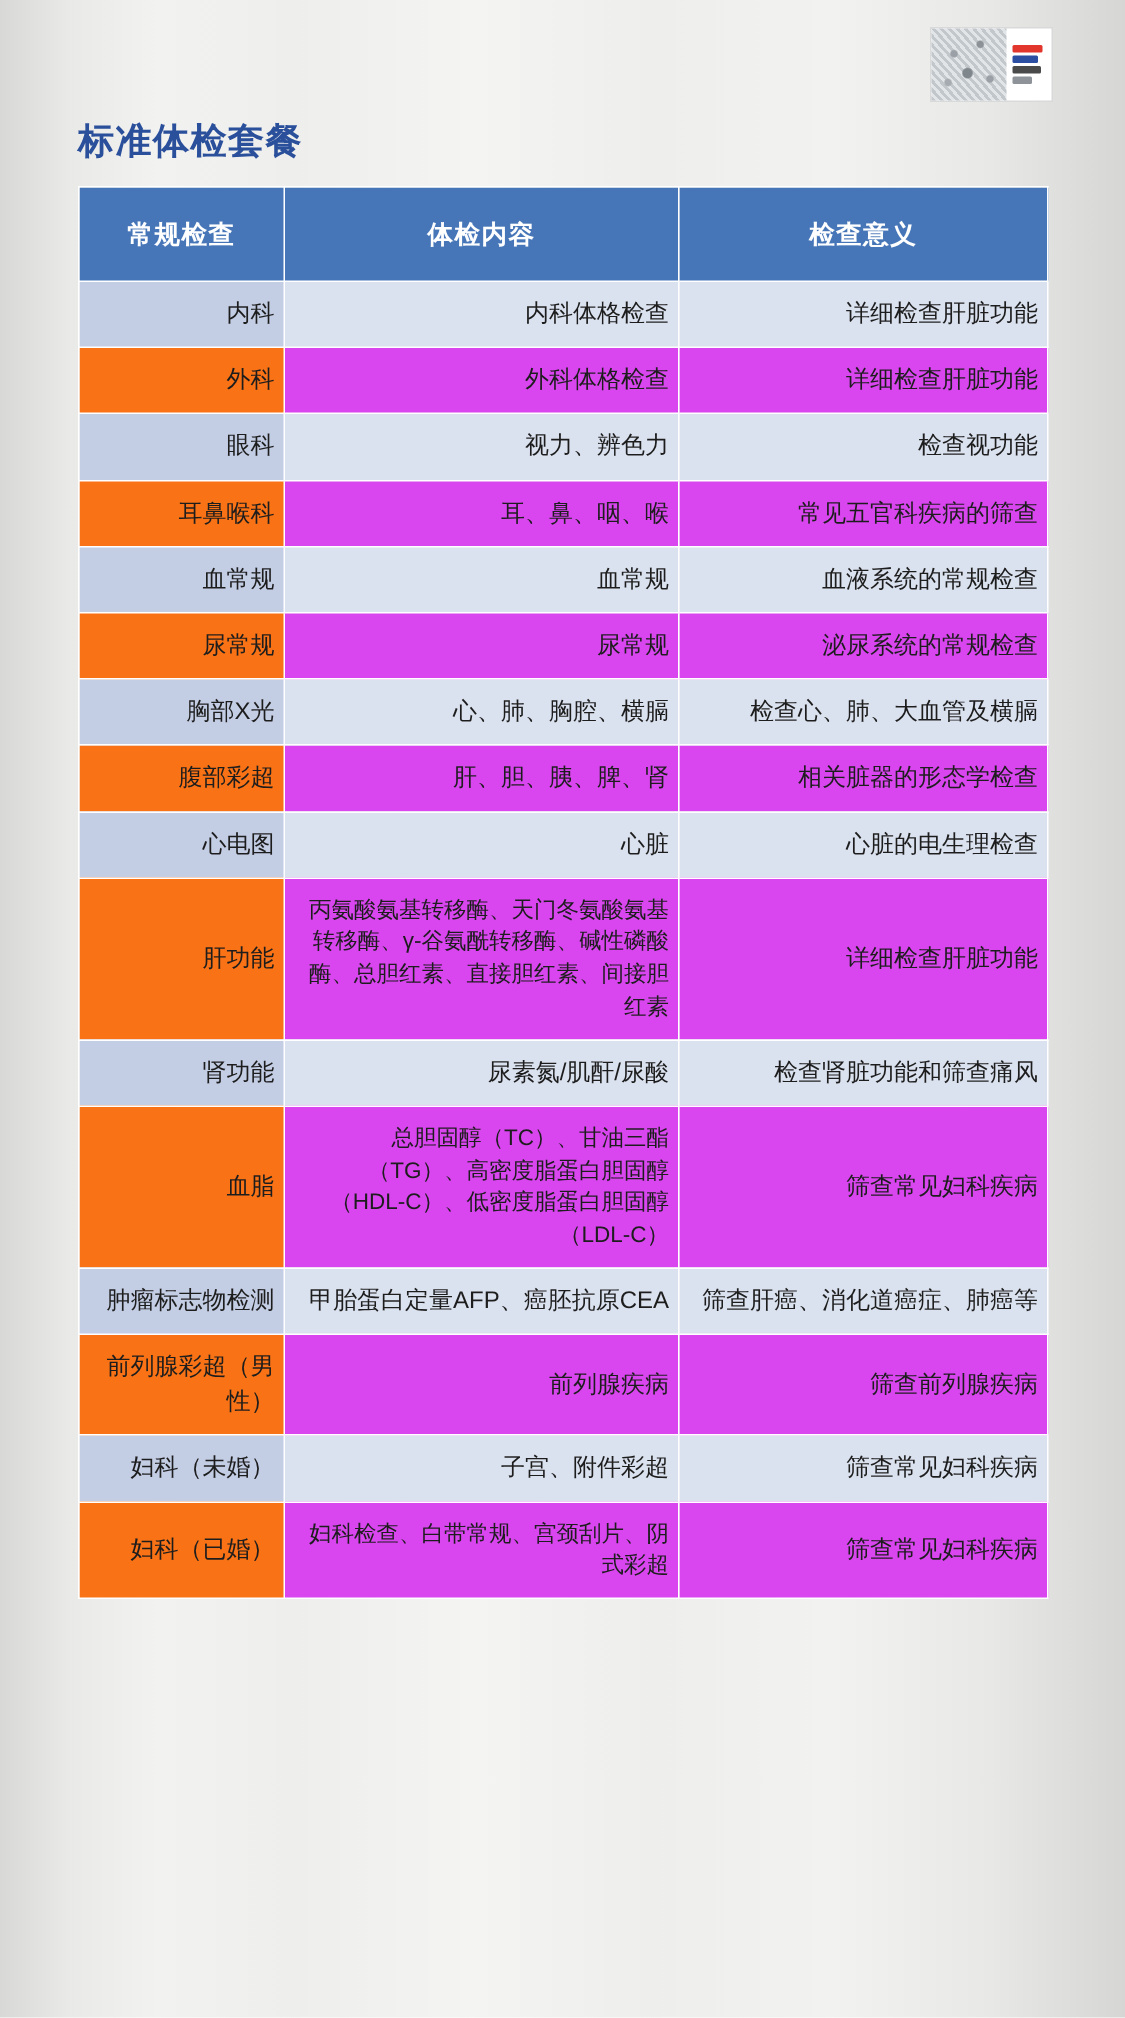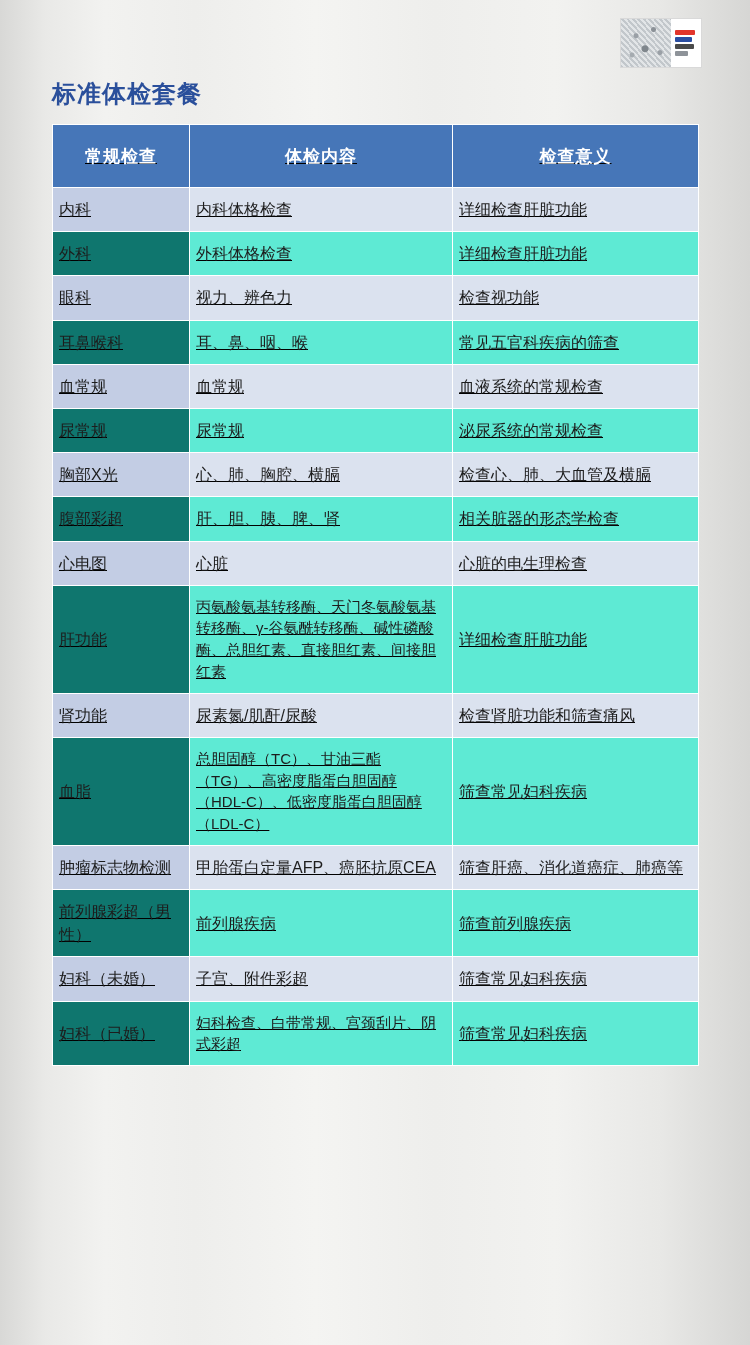--- a/index.html
+++ b/index.html
@@ -82,50 +82,49 @@
   .table-wrap {
     position: absolute;
     top: 124px;
     left: 52px;
     width: 646px;
   }
   table {
     border-collapse: collapse;
     width: 100%;
     table-layout: fixed;
-    text-decoration: underline;
   }
   col.c1 { width: 137px; }
   col.c2 { width: 263px; }
   col.c3 { width: 246px; }
 
   thead th {
     background: #4676b8;
     color: #ffffff;
     font-size: 17px;
     font-weight: bold;
     height: 60px;
     border: 1px solid #ffffff;
     letter-spacing: 1px;
   }
   tbody td {
     border: 1px solid #ffffff;
-    text-align: left;
+    text-align: right;
     vertical-align: middle;
     font-size: 16px;
     color: #1d1d1d;
     padding: 10px 6px;
     line-height: 1.45;
   }
   tbody tr.odd td.col-a { background: #c3cde4; }
   tbody tr.odd td.col-b,
   tbody tr.odd td.col-c { background: #dbe2ef; }
-  tbody tr.even td.col-a { background: #0f766e; }
+  tbody tr.even td.col-a { background: #f97316; }
   tbody tr.even td.col-b,
-  tbody tr.even td.col-c { background: #5eead4; }
+  tbody tr.even td.col-c { background: #d946ef; }
 
   tbody td.col-a { font-size: 16px; }
   tbody td.tight { font-size: 15px; }
 </style>
 </head>
 <body>
 
 <div class="page">
 
   <div class="logo-badge">

